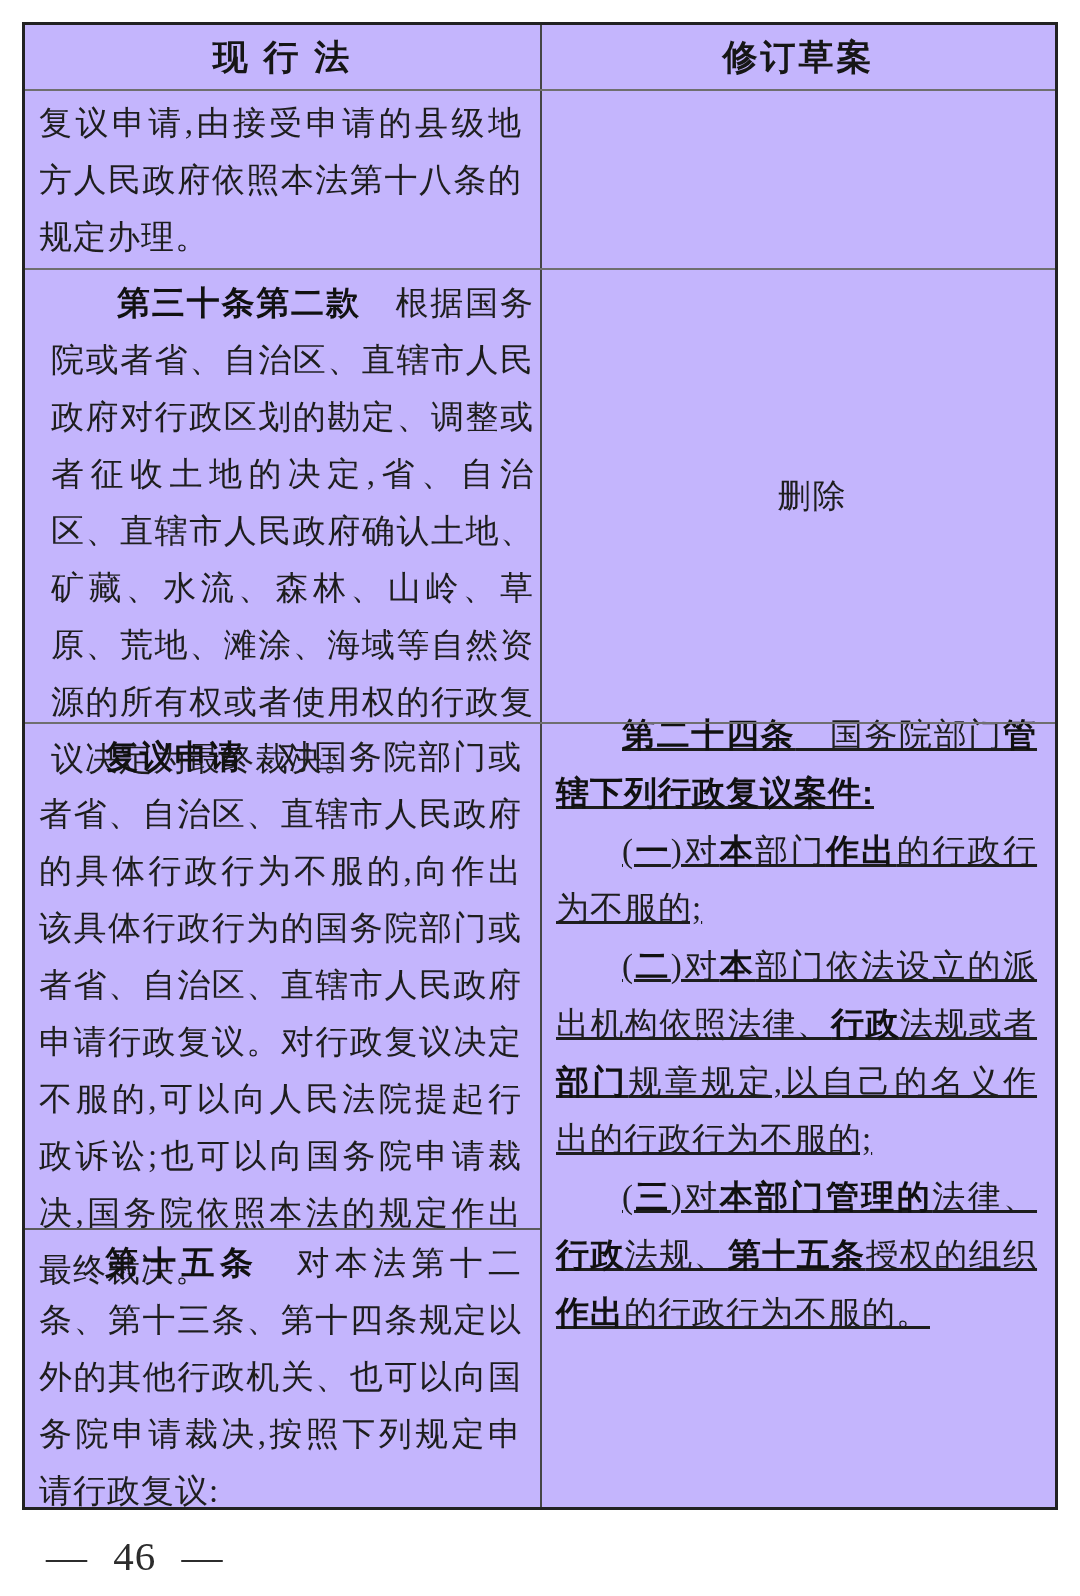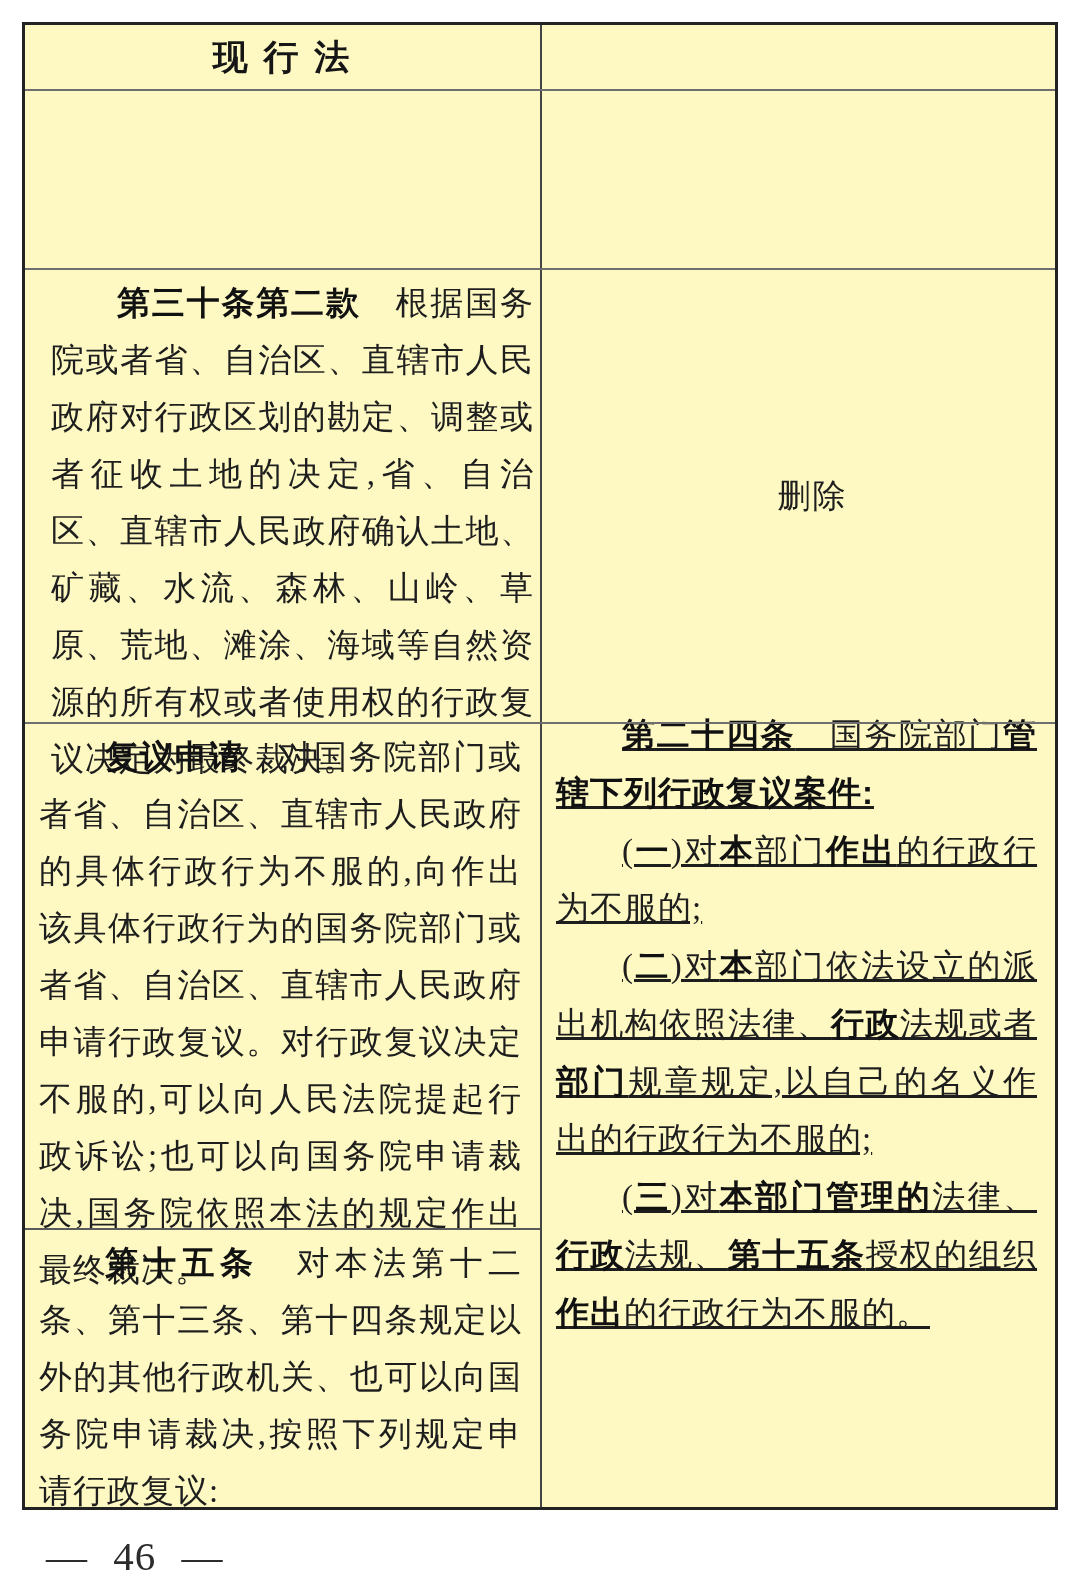--- a/index.html
+++ b/index.html
@@ -13,21 +13,21 @@
     overflow: hidden;
   }
   .comparison-table {
     position: absolute;
     left: 22px;
     top: 22px;
     width: 1036px;
     height: 1488px;
     border: 3px solid #222222;
     box-sizing: border-box;
-    background: #fef9c3;
+    background: #c4b5fd;
   }
   .cell {
     position: absolute;
     box-sizing: border-box;
   }
   .header-cell {
     display: flex;
     align-items: center;
     justify-content: center;
     font-family: "Liberation Sans", "DejaVu Sans", sans-serif;
@@ -103,21 +103,25 @@
   .l-row2   { top: 697px; }
   .l-row3   { top: 1203px; }
 </style>
 </head>
 <body>
 
 <div class="page">
   <div class="comparison-table">
 
     <div class="cell header-cell c-header-left">现 行 法</div>
+    <div class="cell header-cell c-header-right">修订草案</div>
 
+    <div class="cell body-cell c-row1-left">
+      <p class="para no-indent"><span>复议申请,由接受申请的县级地方人民政府依照本法第十八条的规定办理。</span></p>
+    </div>
     <div class="cell c-row1-right"></div>
 
     <div class="cell body-cell c-row2-left">
       <p class="para"><span class="seg-bold">第三十条第二款</span><span>　根据国务院或者省、自治区、直辖市人民政府对行政区划的勘定、调整或者征收土地的决定,省、自治区、直辖市人民政府确认土地、矿藏、水流、森林、山岭、草原、荒地、滩涂、海域等自然资源的所有权或者使用权的行政复议决定为最终裁决。</span></p>
     </div>
     <div class="cell center-cell c-row2-right">
       <span>删除</span>
     </div>
 
     <div class="cell body-cell c-row3-left">

